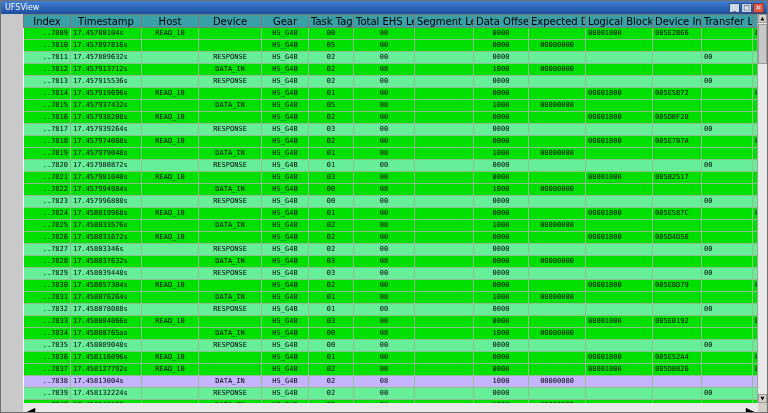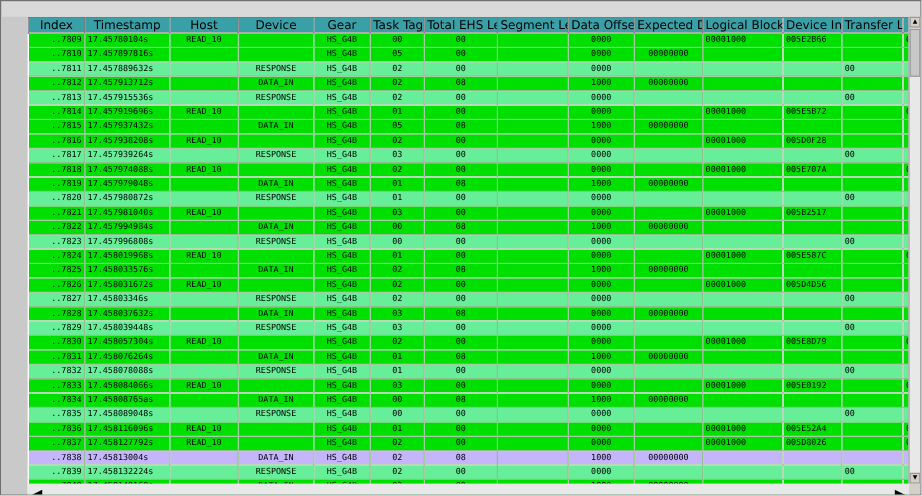--- a/index.html
+++ b/index.html
@@ -55,20 +55,29 @@
   .vscroll .sbtn{width:9px;height:9px;background:#d4d0c8;border:1px solid #9a9a9a;box-sizing:border-box;font-size:5px;text-align:center;line-height:7px;}
   .vscroll .thumb{position:absolute;left:0;top:10px;width:9px;height:40px;background:#c8c8c8;border:1px solid #9a9a9a;box-sizing:border-box;}
   .hscroll{position:absolute;left:22px;right:9px;bottom:0;height:9px;background:#e8e8e8;}
   .corner{position:absolute;right:0;bottom:0;width:9px;height:9px;background:#d4d0c8;}
 </style>
 </head>
 <body>
 
 <div id="app">
 
+  <div class="titlebar">
+    <span class="title">UFSView</span>
+    <span class="spacer"></span>
+    <span class="winbtns">
+      <span class="winbtn">_</span>
+      <span class="winbtn">□</span>
+      <span class="winbtn close">✕</span>
+    </span>
+  </div>
 
   <div class="frame">
 
 
     <div class="gridwrap">
       <table class="grid">
         <thead>
           <tr id="headrow">
               <th style="width: 42px;">Index</th>
               <th style="width: 66px;">Timestamp</th>

